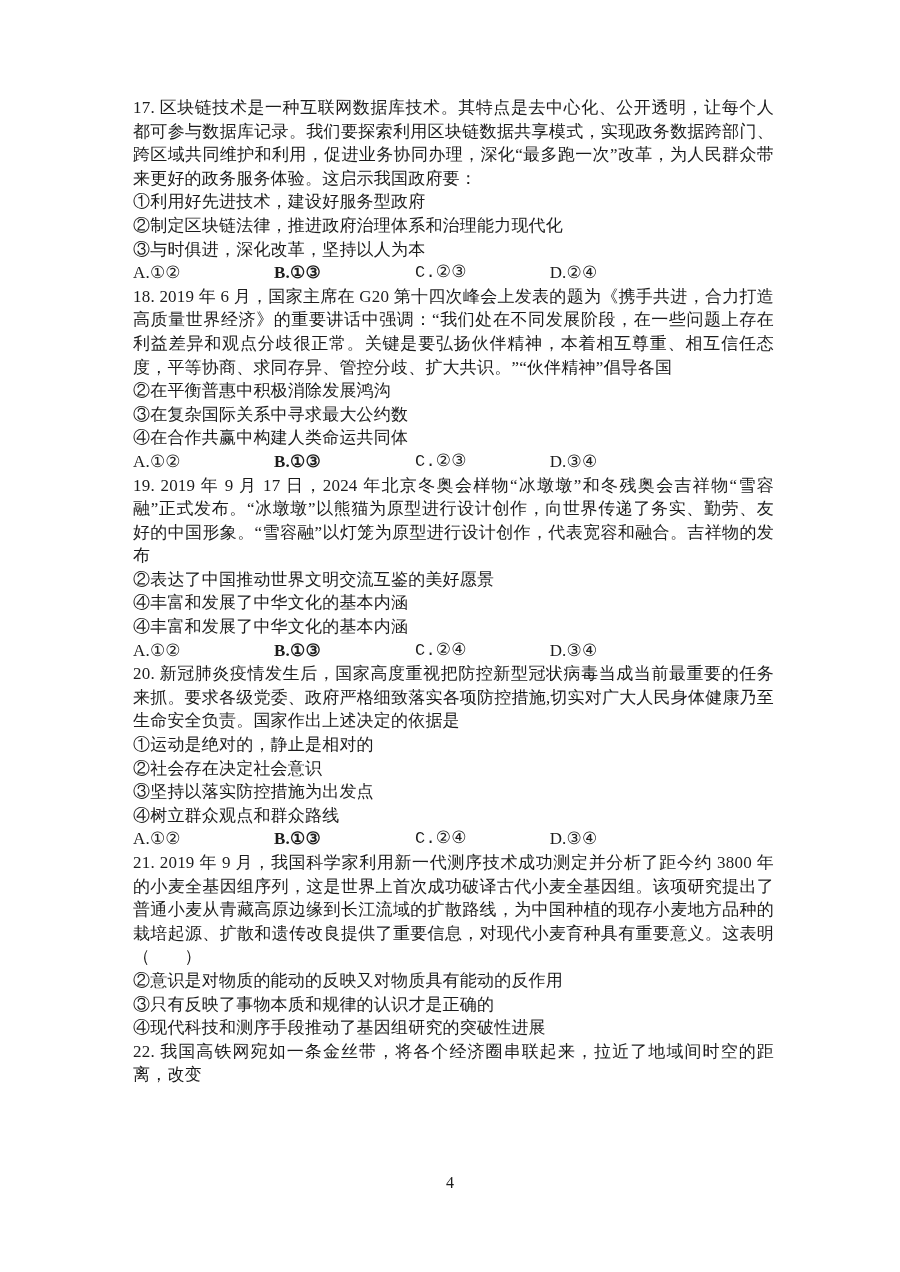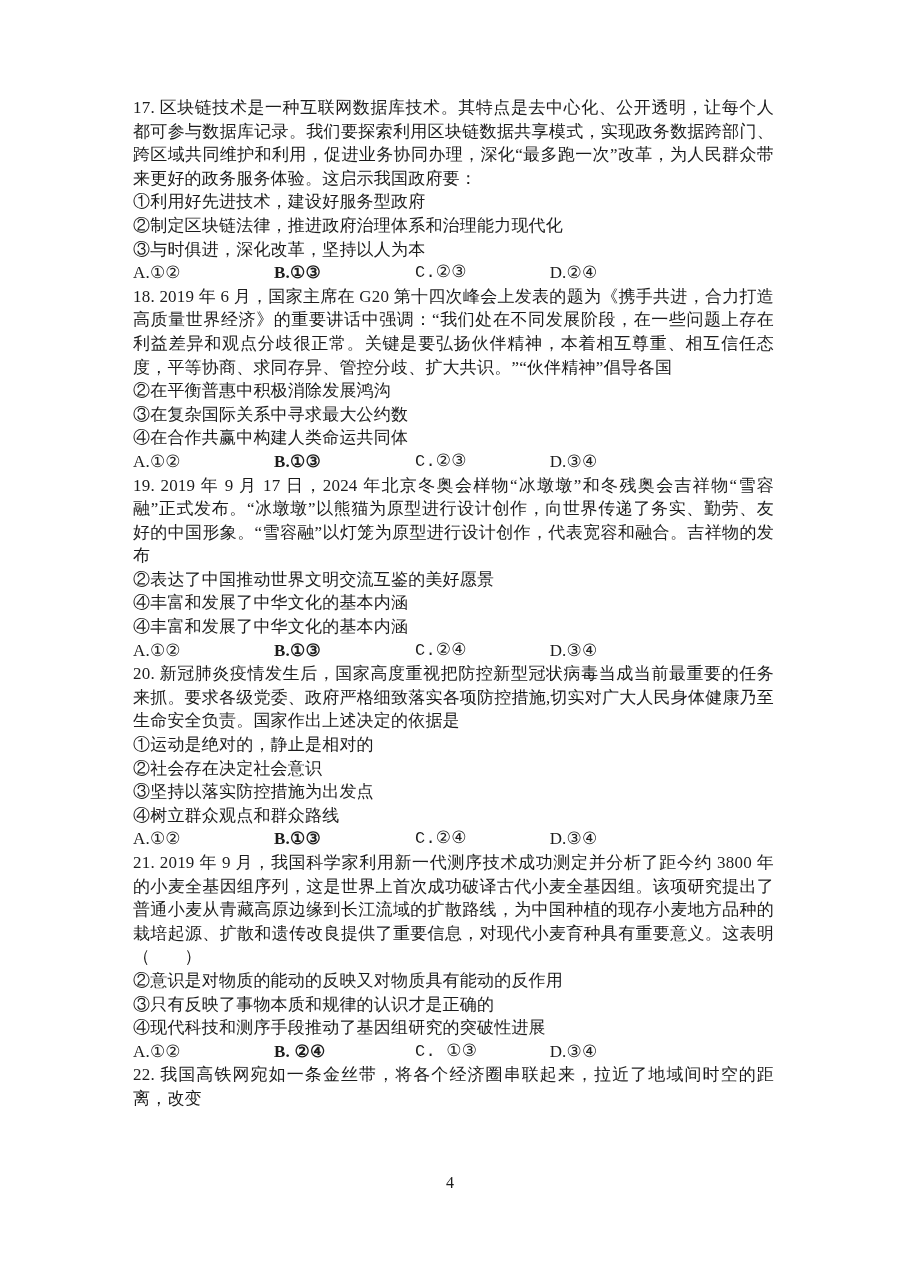--- a/index.html
+++ b/index.html
@@ -99,23 +99,20 @@
       <p class="choices">
         <span class="choice choice-a">A.①②</span><span class="choice choice-b">B.①③</span><span class="choice choice-c">C.②④</span><span class="choice choice-d">D.③④</span>
       </p>
     </section>
 
     <section>
       <p class="stem">21. 2019 年 9 月，我国科学家利用新一代测序技术成功测定并分析了距今约 3800 年的小麦全基因组序列，这是世界上首次成功破译古代小麦全基因组。该项研究提出了普通小麦从青藏高原边缘到长江流域的扩散路线，为中国种植的现存小麦地方品种的栽培起源、扩散和遗传改良提供了重要信息，对现代小麦育种具有重要意义。这表明（　　）</p>
       <p class="statement">②意识是对物质的能动的反映又对物质具有能动的反作用</p>
       <p class="statement">③只有反映了事物本质和规律的认识才是正确的</p>
       <p class="statement">④现代科技和测序手段推动了基因组研究的突破性进展</p>
-      <p class="choices">
-        <span class="choice choice-a">A.①②</span><span class="choice choice-b">B. ②④</span><span class="choice choice-c">C. ①③</span><span class="choice choice-d">D.③④</span>
-      </p>
     </section>
 
     <section>
       <p class="stem">22. 我国高铁网宛如一条金丝带，将各个经济圈串联起来，拉近了地域间时空的距离，改变</p>
     </section>
 
   </main>
 
   <footer class="page-number">4</footer>
 </div>

